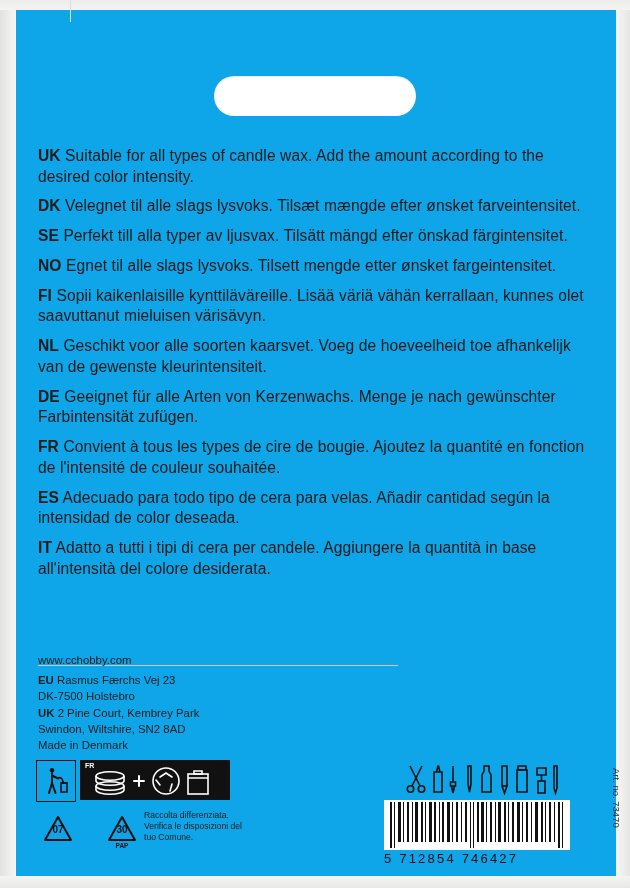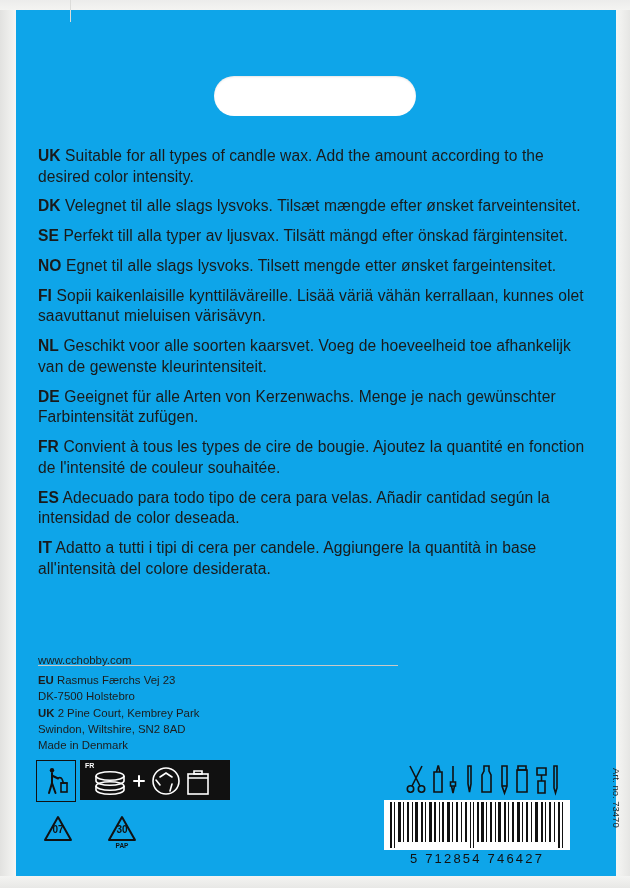--- a/index.html
+++ b/index.html
@@ -213,21 +213,21 @@
     height: 50px;
     width: 100%;
     display: block;
   }
   .barcode-digits {
     font-family: "Liberation Sans", sans-serif;
     font-size: 13px;
     letter-spacing: 2.2px;
     color: #111;
     margin-top: 1px;
-    text-align: center;
+    text-align: left;
   }
   .artno {
     position: absolute;
     right: 8px;
     top: 768px;
     writing-mode: vertical-rl;
     text-orientation: mixed;
     font-size: 9.5px;
     color: #1c1c1c;
     line-height: 1.25;
@@ -347,20 +347,25 @@
       </div>
       <div class="tri">
         <svg width="40" height="40" viewBox="0 0 40 40" aria-hidden="true">
           <path d="M20 5 L33 28 L7 28 Z" fill="none" stroke="#111" stroke-width="2" stroke-linejoin="round"></path>
         </svg>
         <div class="num">30</div>
         <div class="sub">PAP</div>
       </div>
     </div>
 
+    <div class="raccolta">
+      <div>Raccolta differenziata.</div>
+      <div>Verifica le disposizioni del</div>
+      <div>tuo Comune.</div>
+    </div>
   </div>
 
   <div class="tools-strip">
     <svg width="160" height="34" viewBox="0 0 160 34" aria-hidden="true">
 
       <g stroke="#111" stroke-width="1.6" fill="none">
         <path d="M6 4 L16 24 M18 4 L8 24"></path>
         <circle cx="6.5" cy="27" r="3.2"></circle>
         <circle cx="17.5" cy="27" r="3.2"></circle>
       </g>

